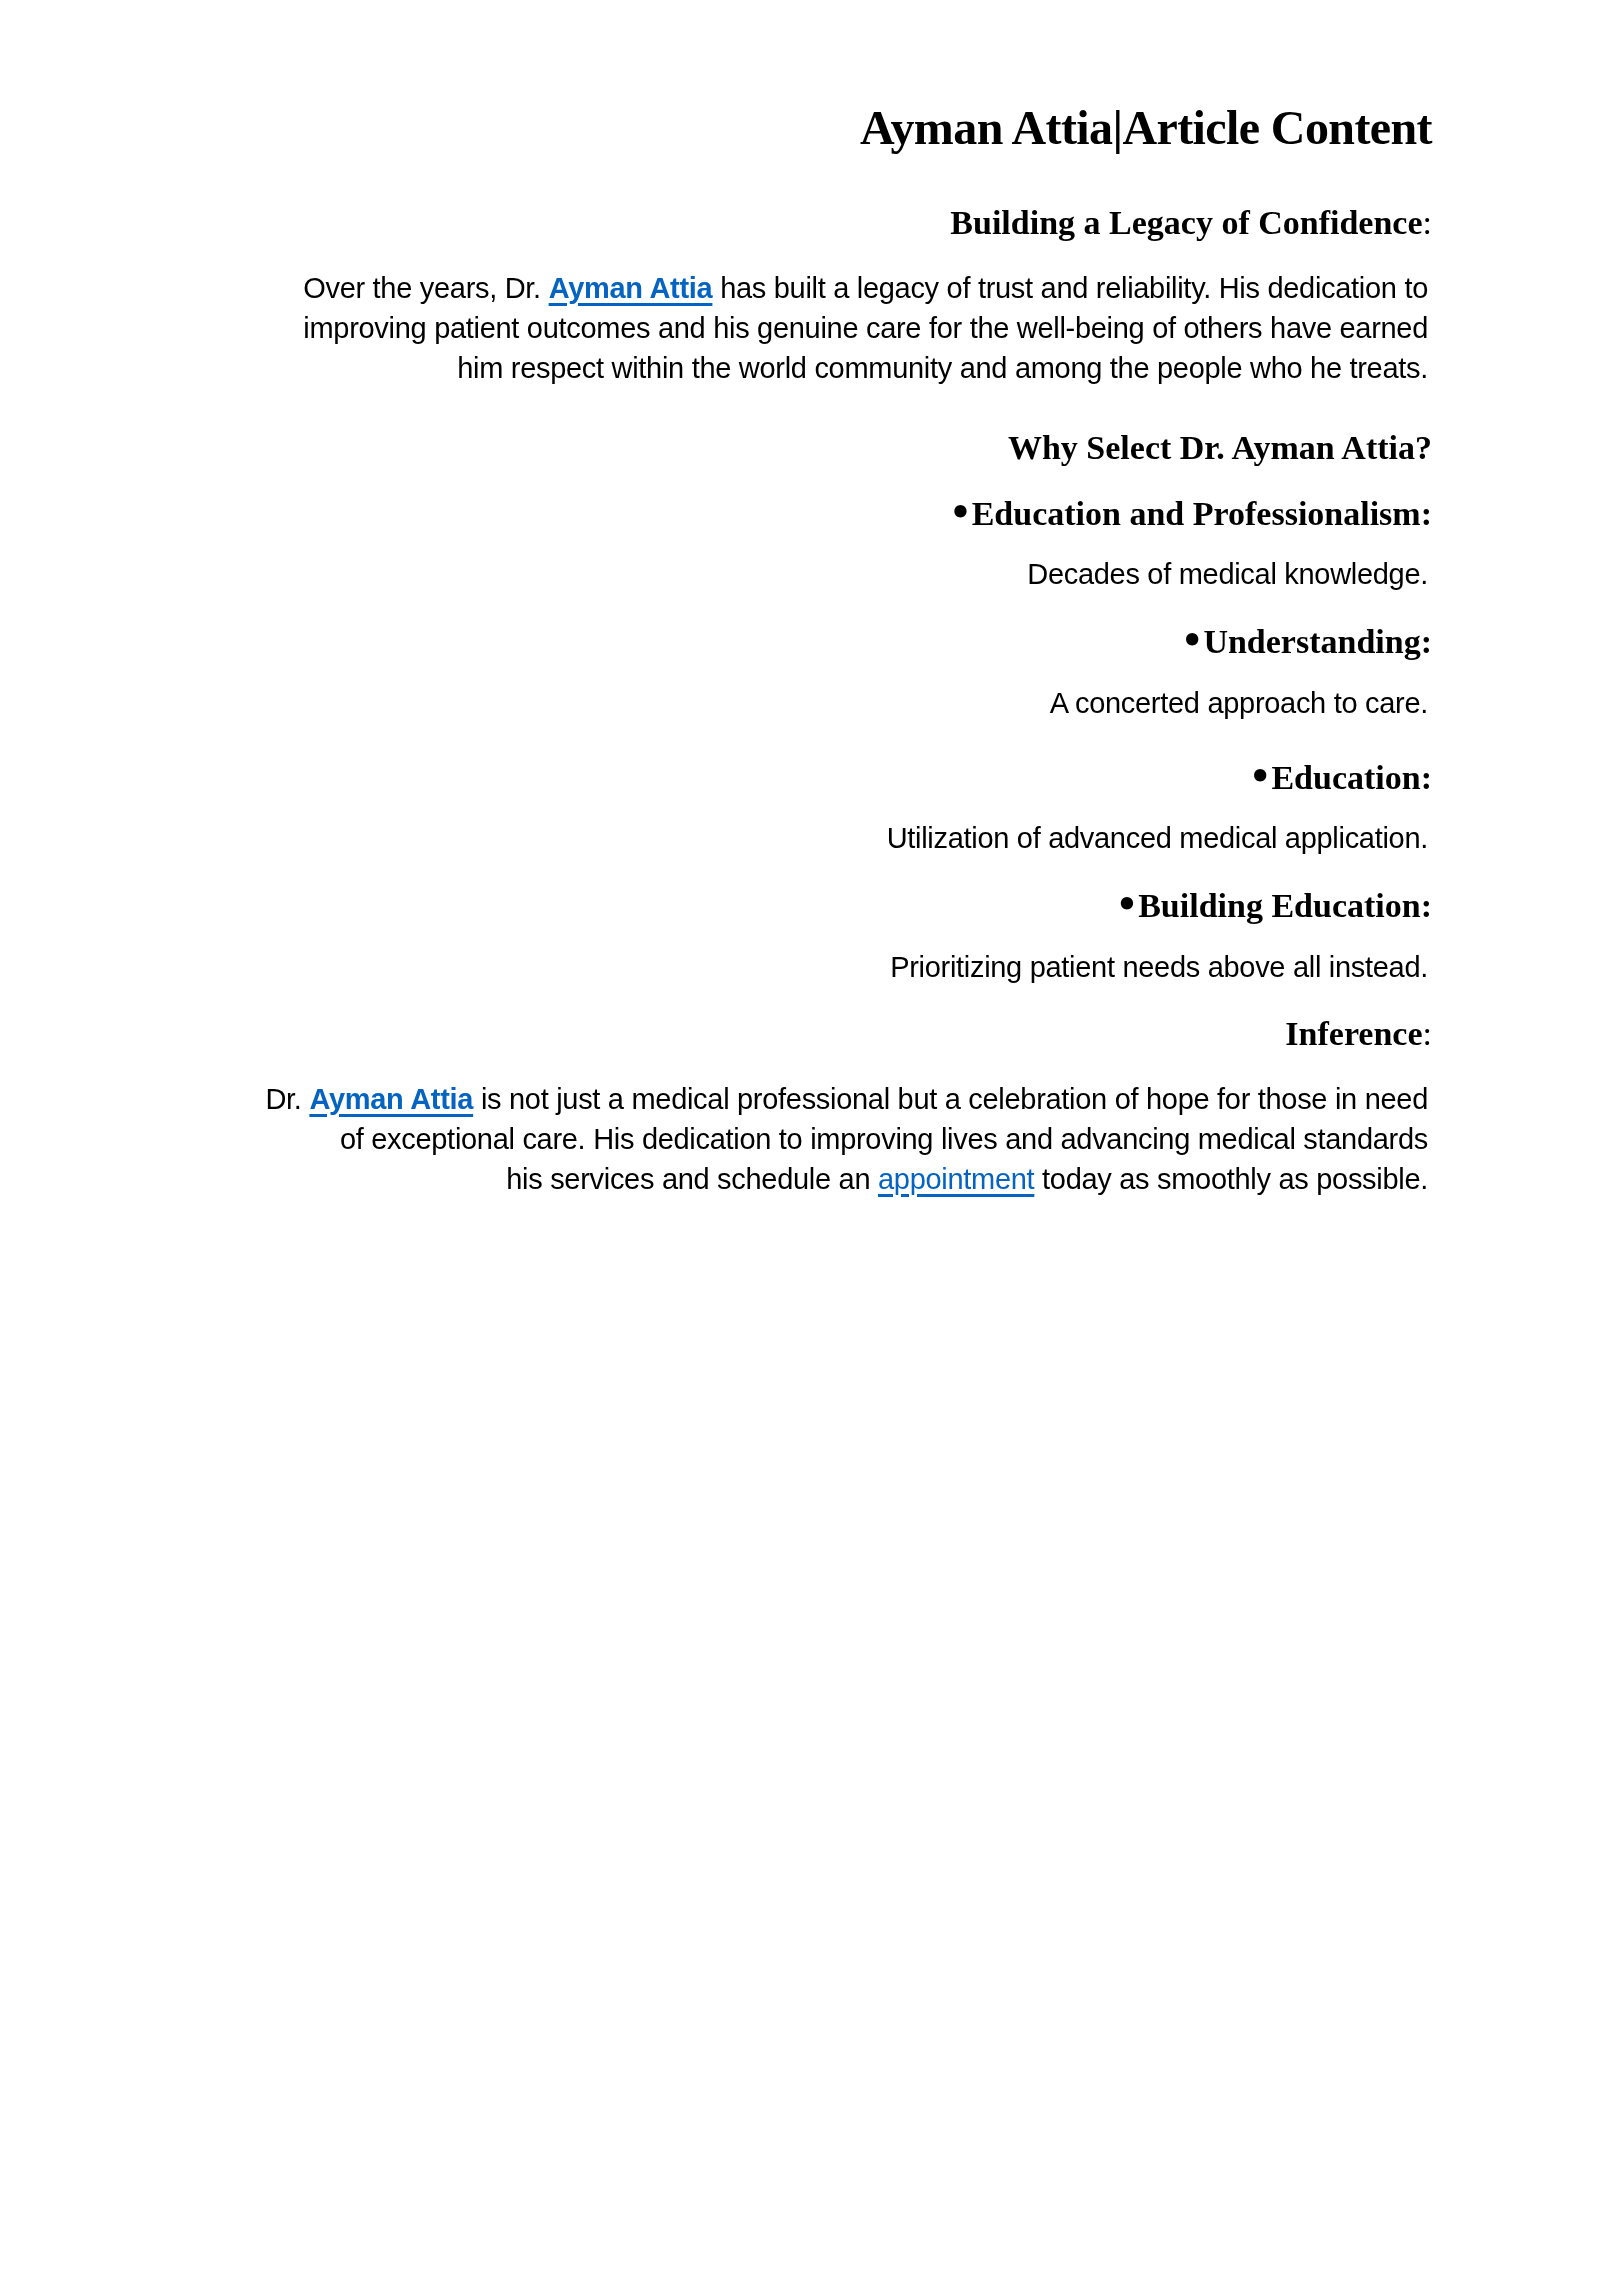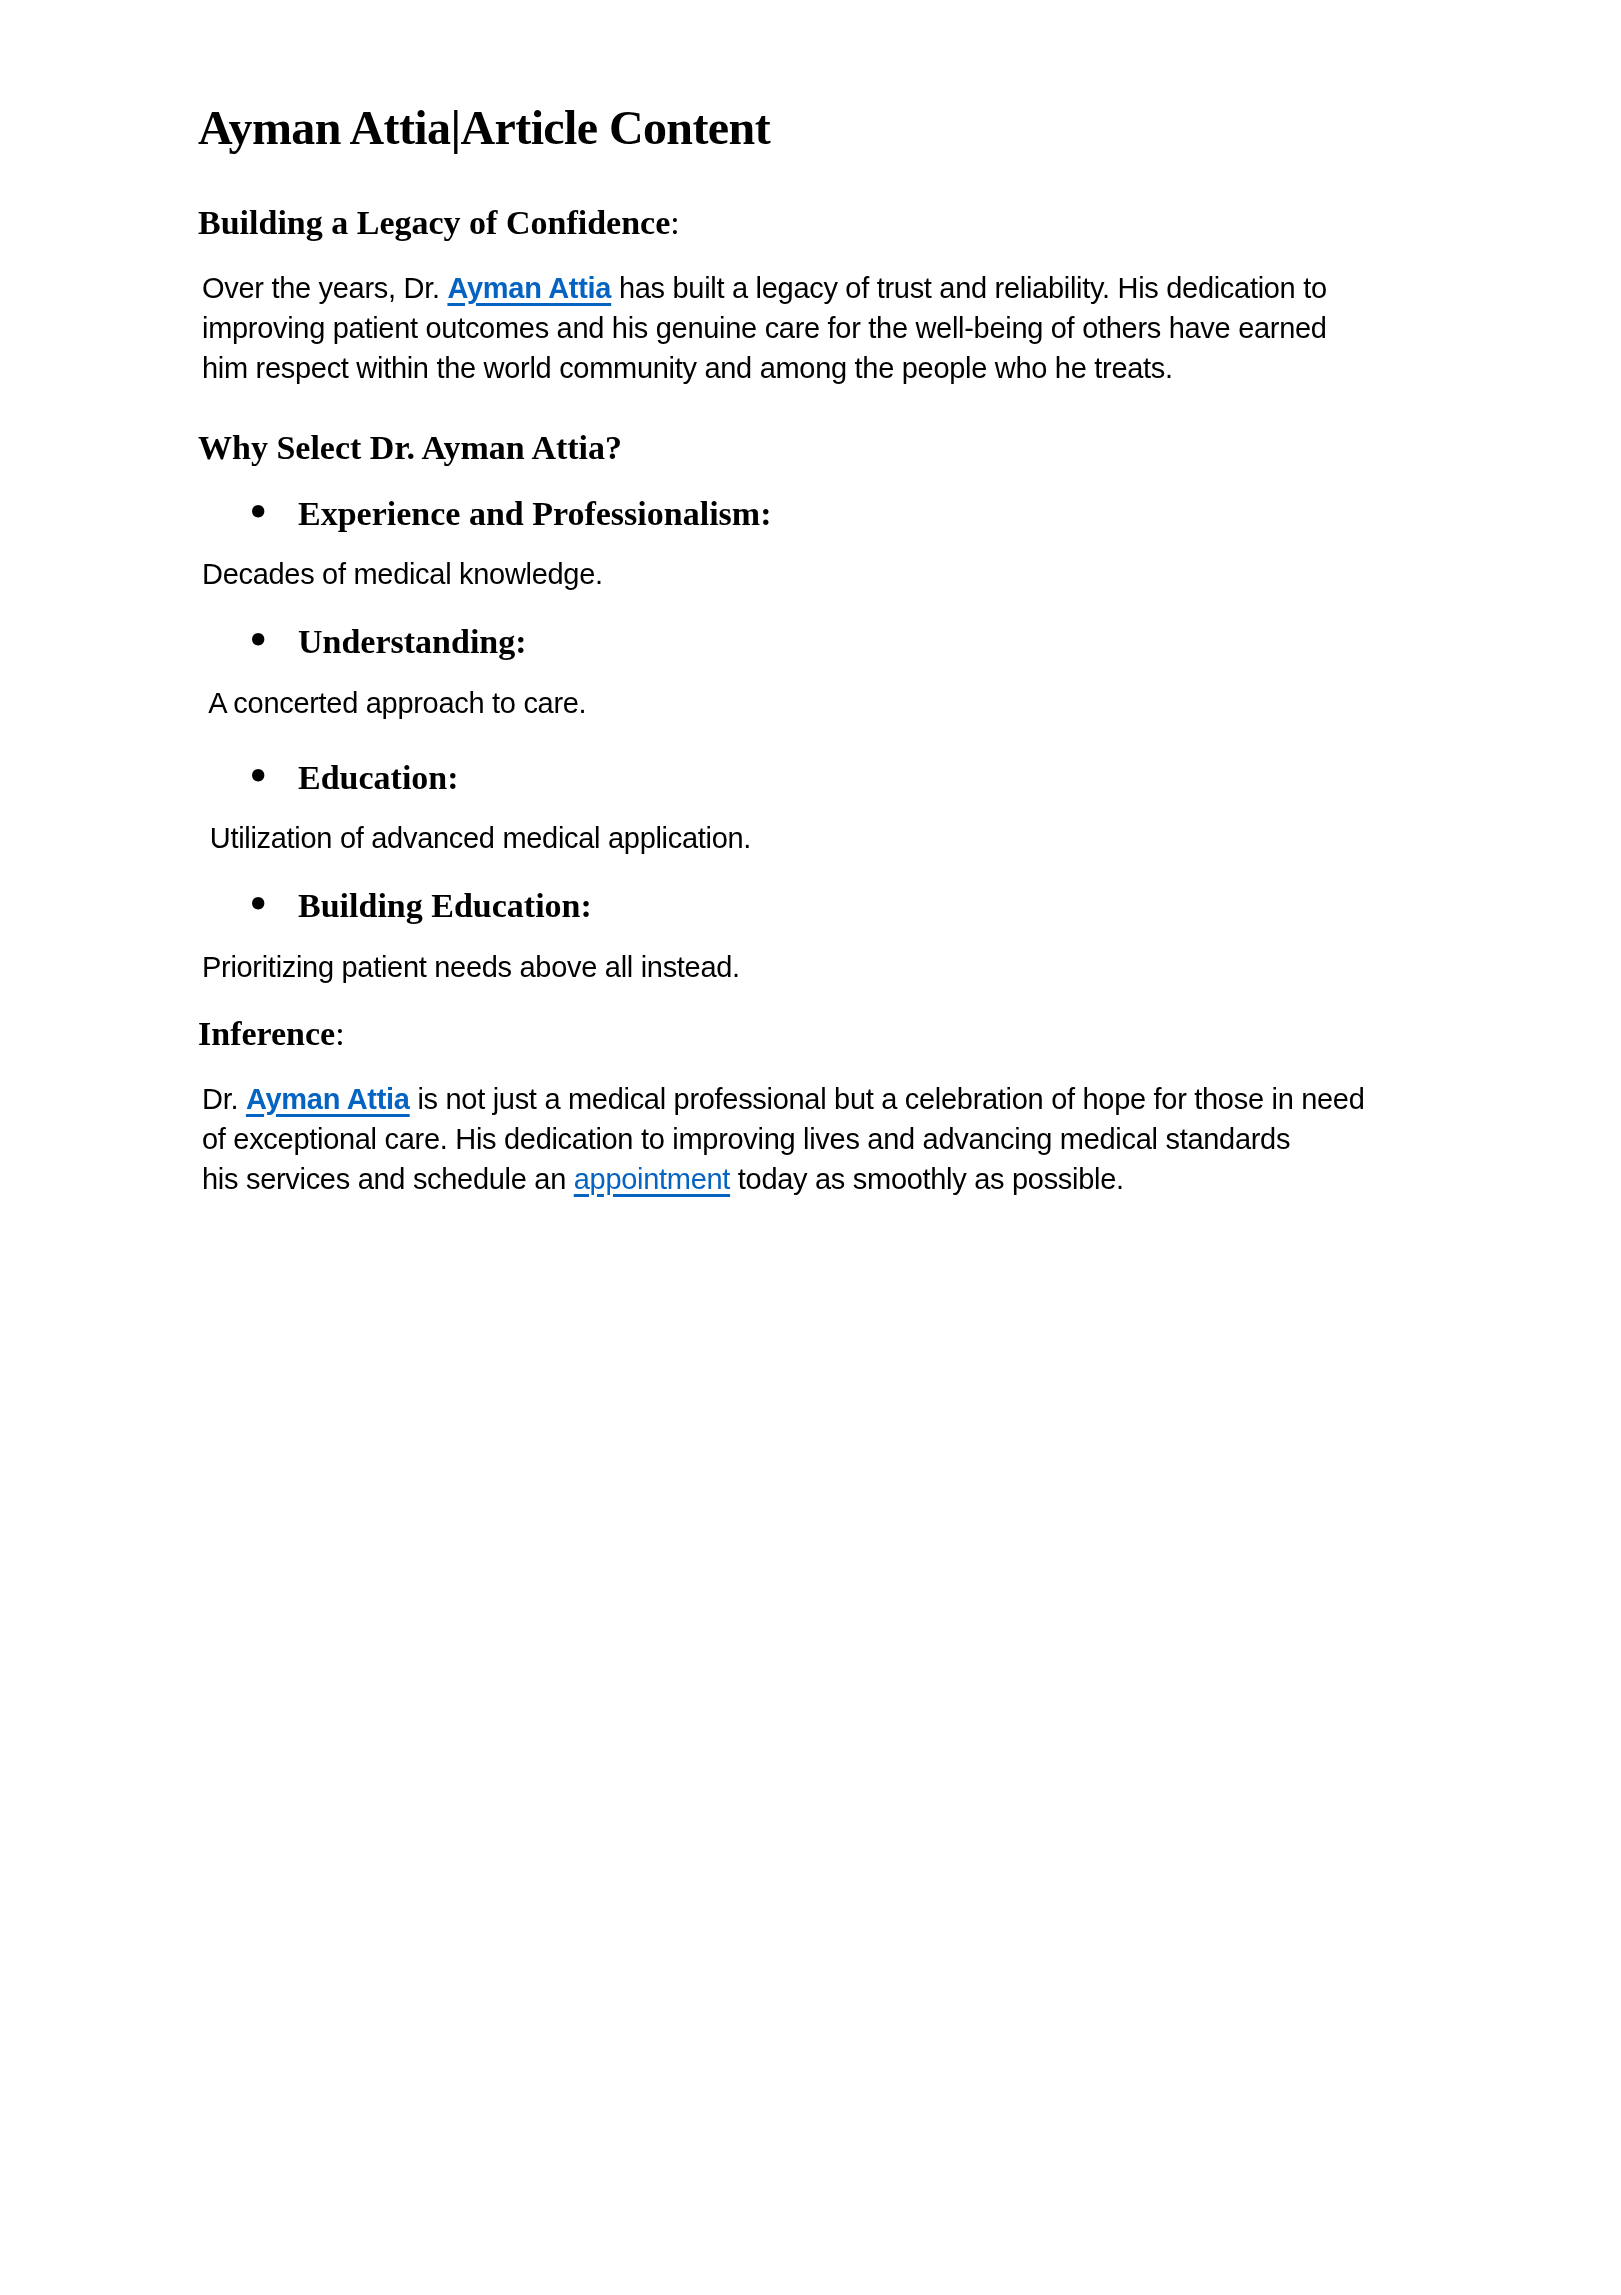--- a/index.html
+++ b/index.html
@@ -11,20 +11,21 @@
   html,body{margin:0;padding:0;background:#ffffff;}
   .page{
     position:relative;
     width:1622px;
     height:1824px;
     background:var(--page-bg);
     color:var(--text-color);
     padding:100px 190px 12px 198px;
     overflow:hidden;
     font-family:"Liberation Sans", sans-serif;
+    text-align:right;
   }
   
   .doc-title{
     margin:0;
     font-family:"Liberation Serif", serif;
     font-weight:700;
     font-size:48px;
     line-height:56px;
     letter-spacing:-0.6px;
     white-space:pre;
@@ -94,21 +95,21 @@
   <h2 class="h2 h2a"><span>Building a Legacy of Confidence</span><span class="colon">:</span></h2>
 
   <div class="para p1">
     <div class="line"><span>Over the years, Dr. </span><a class="link bold">Ayman Attia</a><span> has built a legacy of trust and reliability. His dedication to</span></div>
     <div class="line">improving patient outcomes and his genuine care for the well-being of others have earned</div>
     <div class="line">him respect within the world community and among the people who he treats.</div>
   </div>
 
   <h2 class="h2 h2b">Why Select Dr. Ayman Attia?</h2>
 
-  <div class="bullet-row bl1"><span class="bullet-marker">•</span><span>Experience and Professionalism:</span></div>
+  <div class="bullet-row bl1"><span class="bullet-marker">•</span><span>Education and Professionalism:</span></div>
   <div class="para bb">
       <div class="line">Decades of medical knowledge.</div>
     </div>
 
   <div class="bullet-row bl2"><span class="bullet-marker">•</span><span>Understanding:</span></div>
   <div class="para bb">
       <div class="line"> A concerted approach to care.</div>
     </div>
 
   <div class="bullet-row bl3"><span class="bullet-marker">•</span><span>Education:</span></div>

